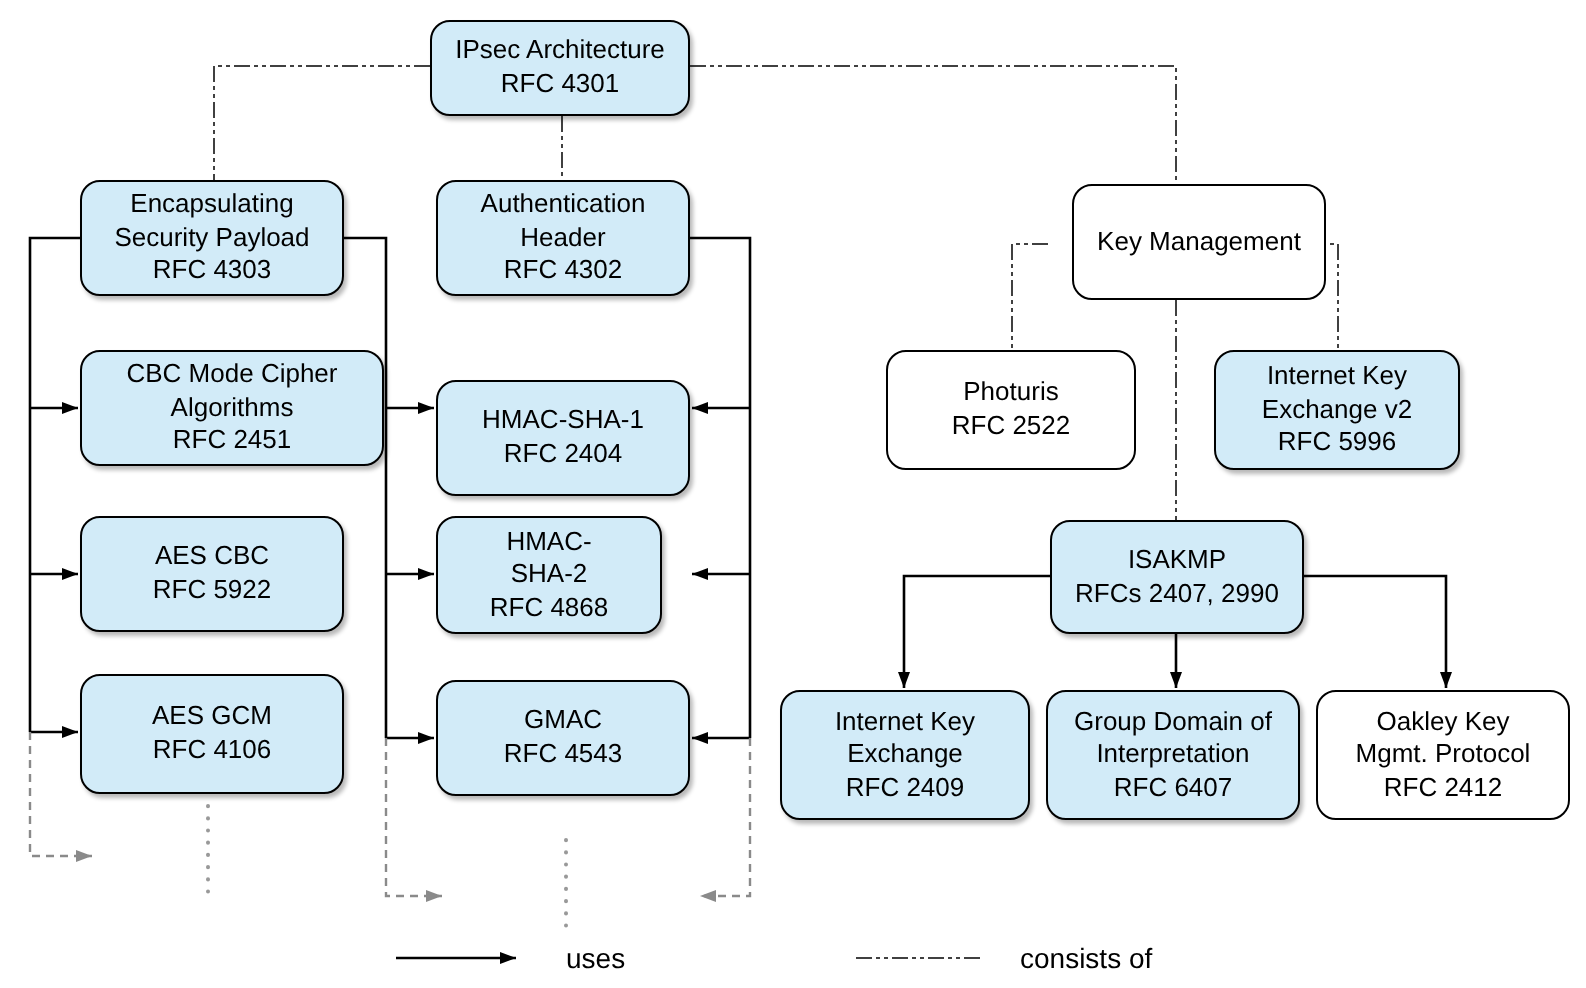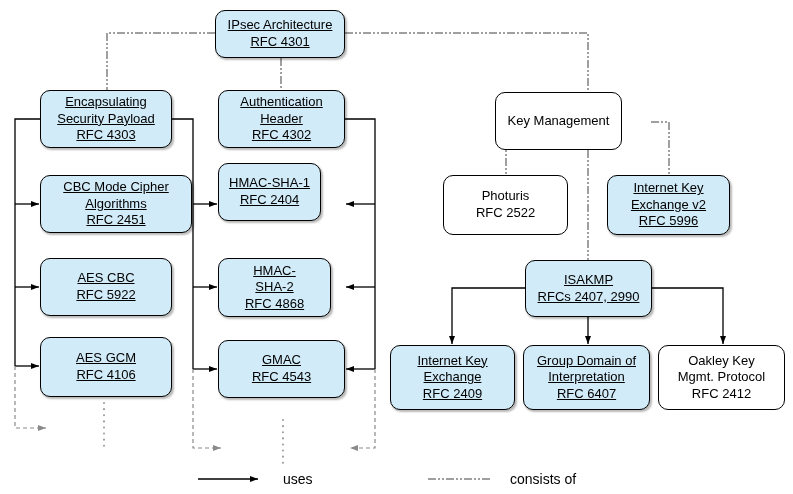--- a/index.html
+++ b/index.html
@@ -6,21 +6,21 @@
   body{width:793px;height:494px;position:relative;overflow:hidden;
        font-family:"Liberation Sans",sans-serif;color:#000;}
   #canvas{position:absolute;left:0;top:0;width:793px;height:494px;}
   svg.wires{position:absolute;left:0;top:0;z-index:0;}
   .node{position:absolute;z-index:1;box-sizing:border-box;
         border:1.5px solid #000;border-radius:10px;
         display:flex;align-items:center;justify-content:center;
         text-align:center;font-size:13px;line-height:1.28;
         background:var(--fill-white,#fff);}
   .node.blue{background:var(--fill-blue,#d2ebf8);
-             box-shadow:1.5px 2px 2px rgba(0,0,0,0.28);text-decoration:underline;}
+             box-shadow:1.5px 2px 2px rgba(0,0,0,0.28);}
   .lbl{white-space:pre-line;display:block;padding:0 2px;}
   .legend-label{position:absolute;z-index:1;font-size:14px;margin-left:10px;}
 </style>
 </head>
 <body>
 
 <div id="canvas">
 
   <svg class="wires" width="793" height="494" viewBox="0 0 793 494">
     <defs>
@@ -90,42 +90,42 @@
   <div class="node blue" style="left:218px;top:90px;width:127px;height:58px">
       <span class="lbl">Authentication
 Header
 RFC 4302</span>
     </div>
   <div class="node blue" style="left:40px;top:175px;width:152px;height:58px">
       <span class="lbl">CBC Mode Cipher
 Algorithms
 RFC 2451</span>
     </div>
-  <div class="node blue" style="left:218px;top:163px;width:103px;height:58px">
+  <div class="node blue" style="left:218px;top:190px;width:127px;height:58px">
       <span class="lbl">HMAC-SHA-1
 RFC 2404</span>
     </div>
   <div class="node blue" style="left:40px;top:258px;width:132px;height:58px">
       <span class="lbl">AES CBC
 RFC 5922</span>
     </div>
   <div class="node blue" style="left:218px;top:258px;width:113px;height:59px">
       <span class="lbl">HMAC-
 SHA-2
 RFC 4868</span>
     </div>
   <div class="node blue" style="left:40px;top:337px;width:132px;height:60px">
       <span class="lbl">AES GCM
 RFC 4106</span>
     </div>
   <div class="node blue" style="left:218px;top:340px;width:127px;height:58px">
       <span class="lbl">GMAC
 RFC 4543</span>
     </div>
-  <div class="node" style="left:495px;top:92px;width:127px;height:58px">
+  <div class="node" style="left:536px;top:92px;width:127px;height:58px">
       <span class="lbl">Key Management</span>
     </div>
   <div class="node" style="left:443px;top:175px;width:125px;height:60px">
       <span class="lbl">Photuris
 RFC 2522</span>
     </div>
   <div class="node blue" style="left:607px;top:175px;width:123px;height:60px">
       <span class="lbl">Internet Key
 Exchange v2
 RFC 5996</span>

